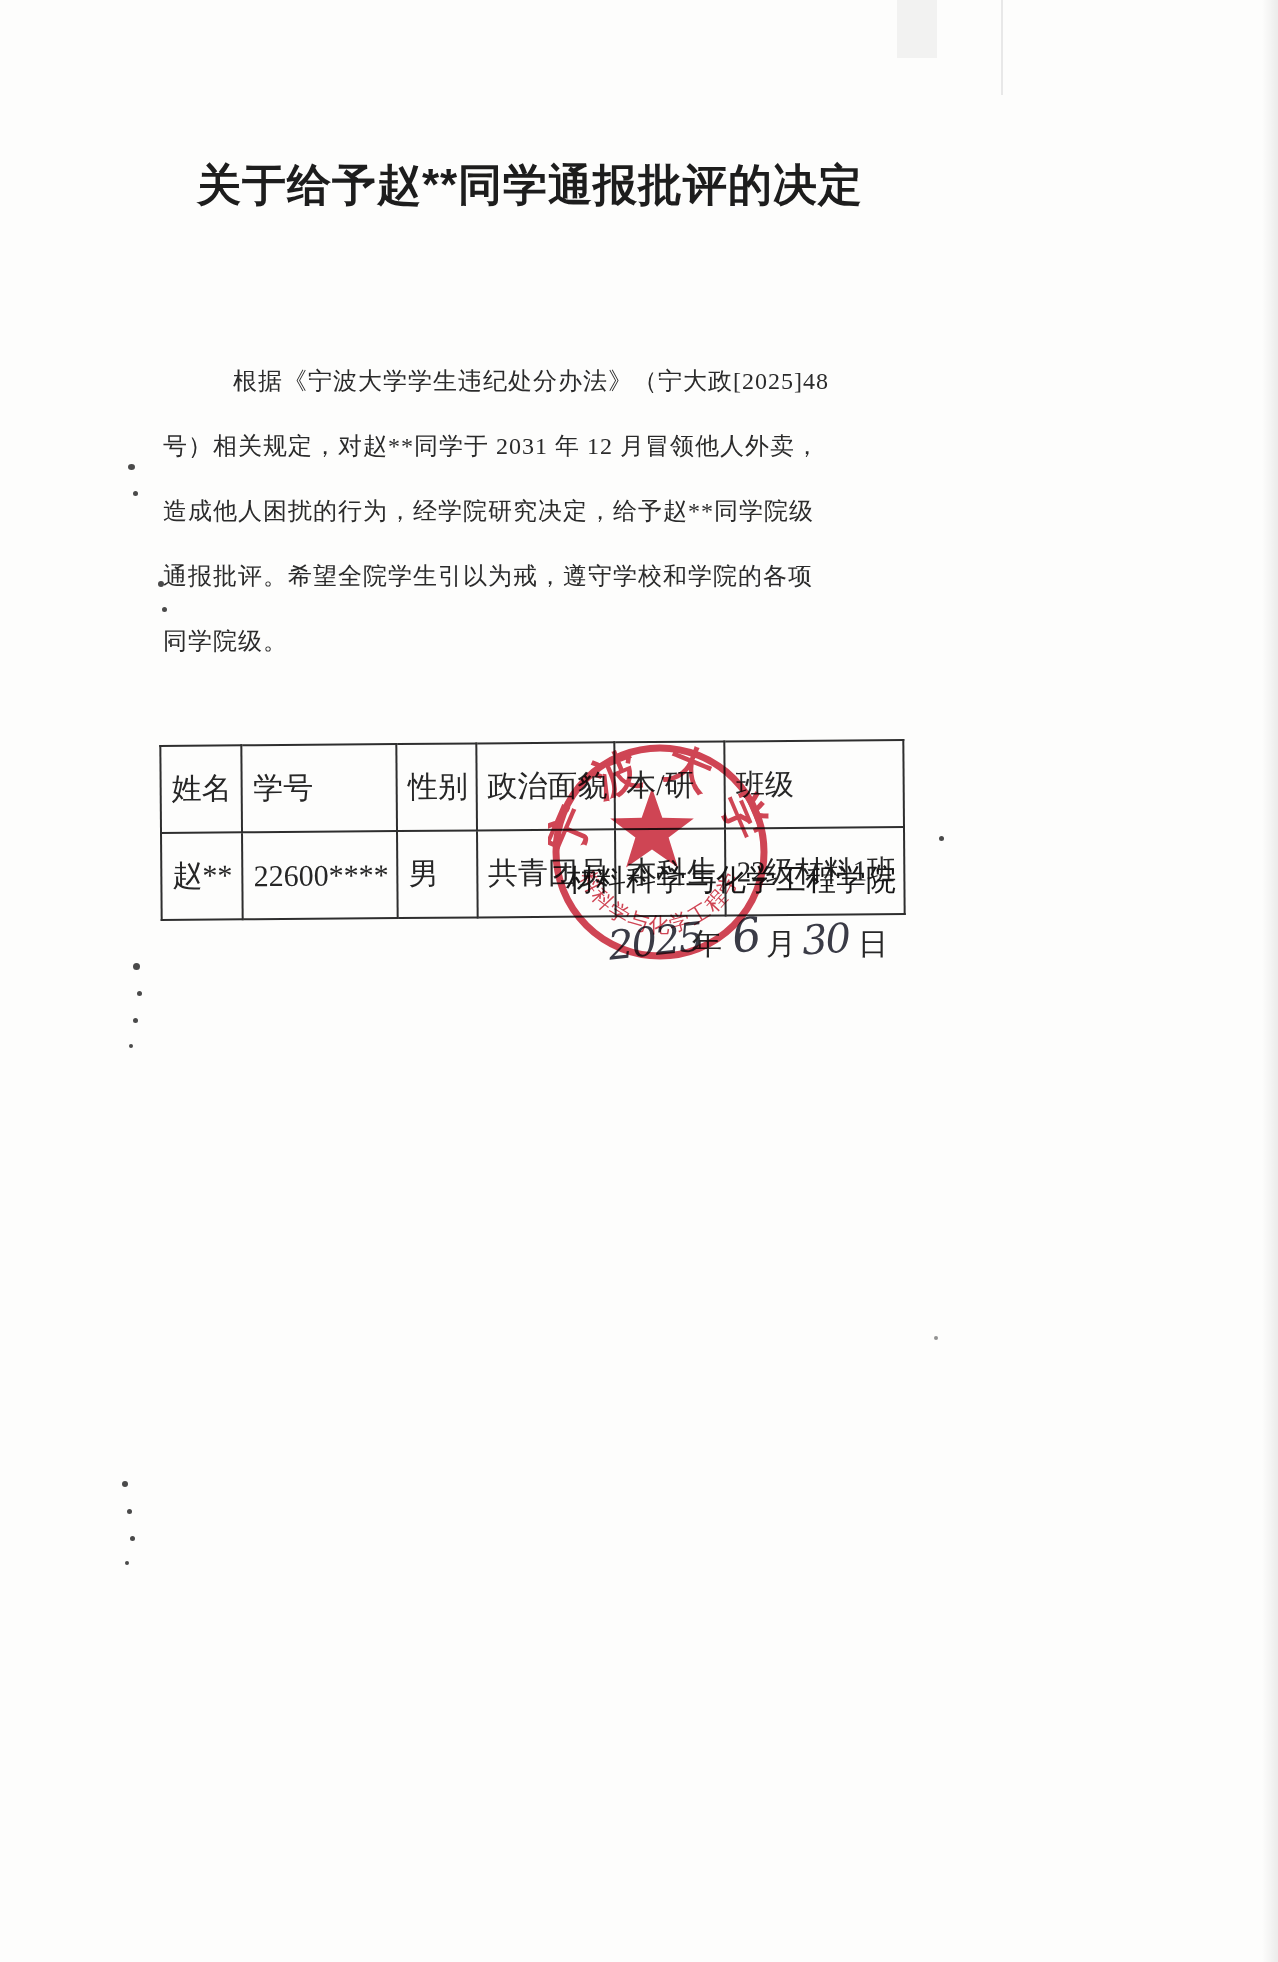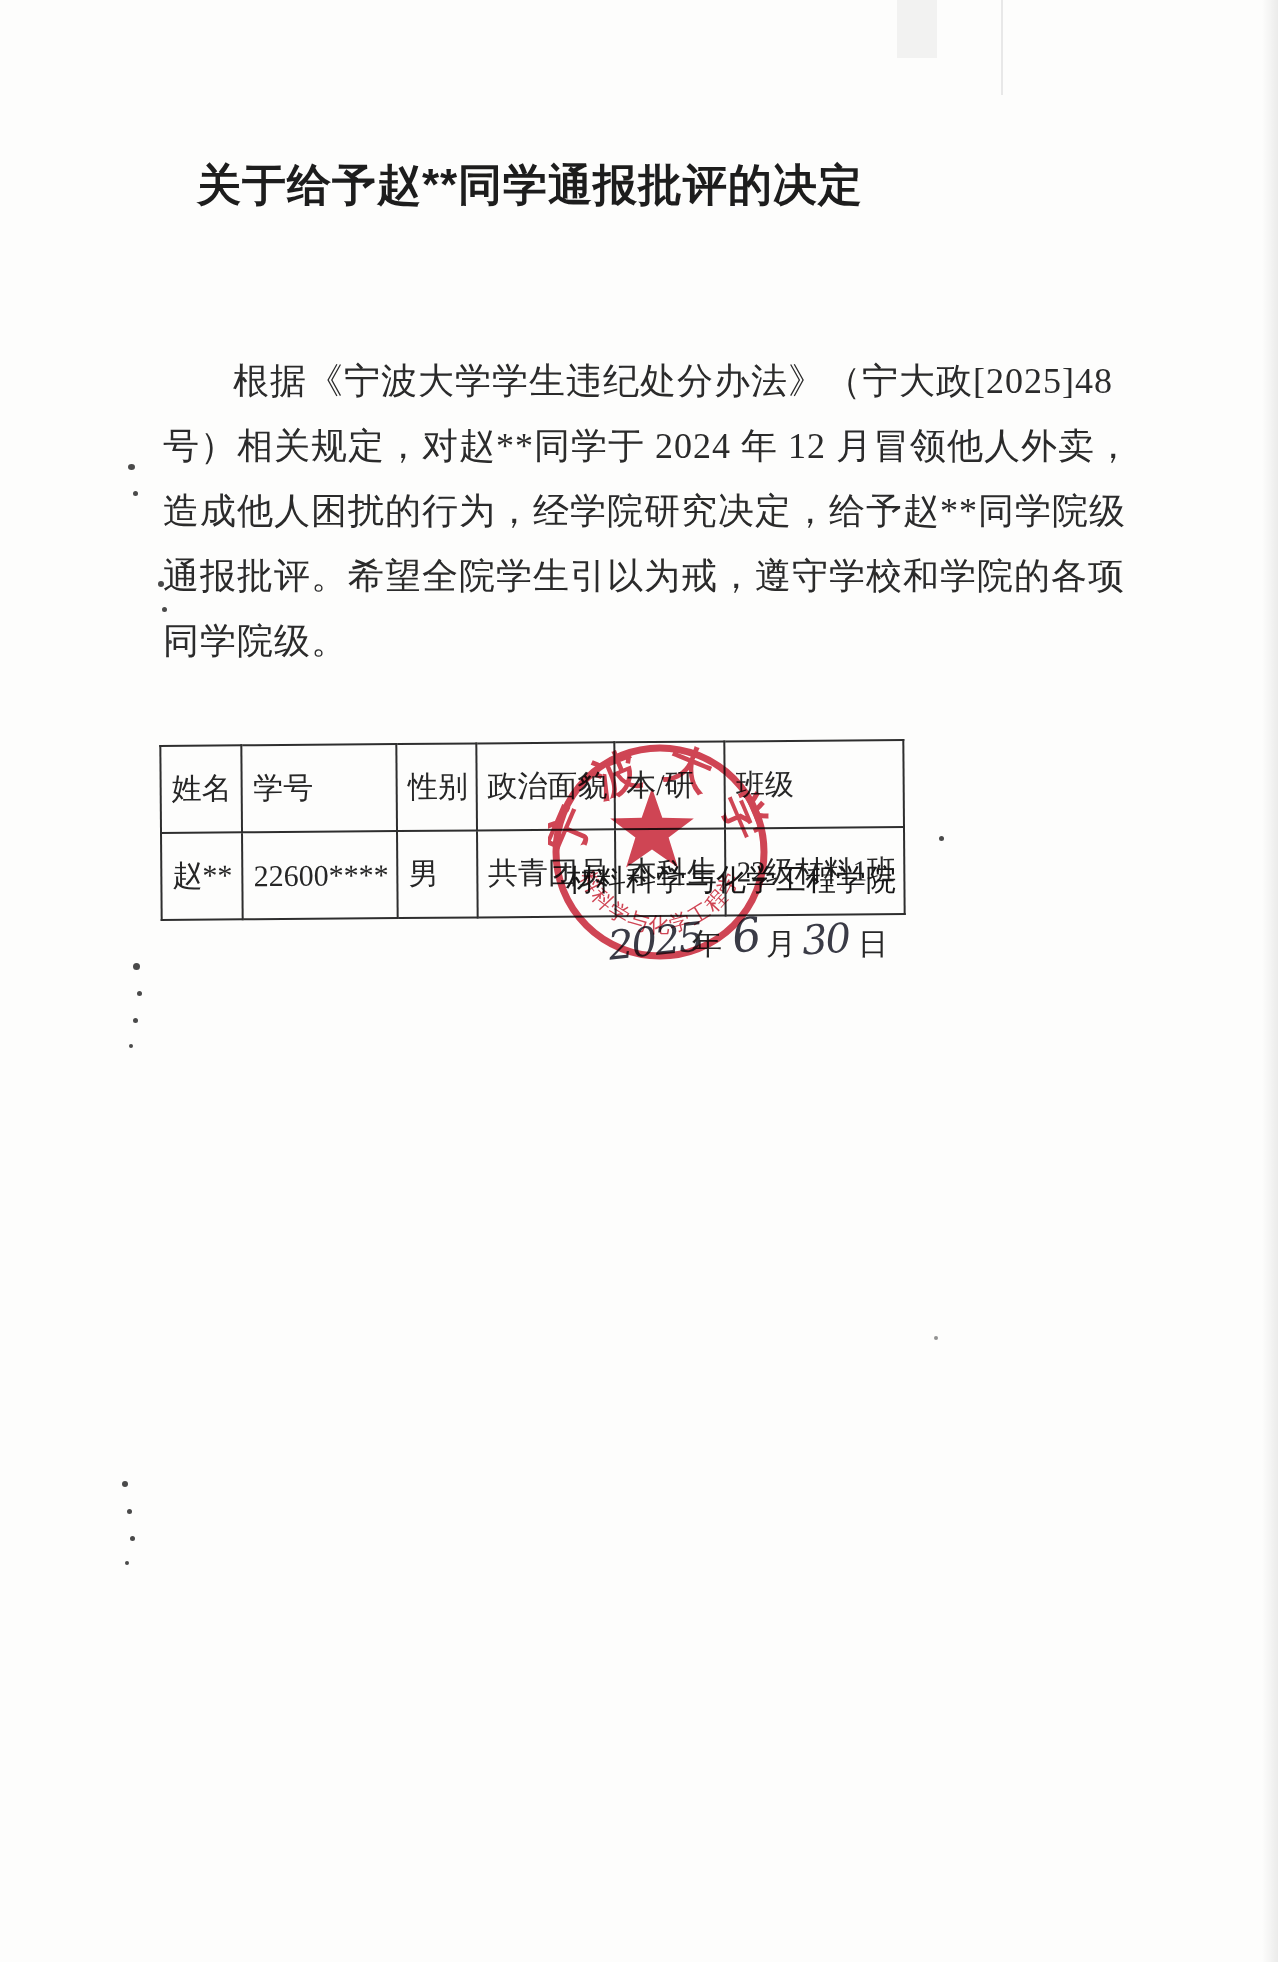--- a/index.html
+++ b/index.html
@@ -40,21 +40,21 @@
   .title{
     position:absolute;left:150px;top:156px;width:760px;
     margin:0;text-align:center;
     font-family:"Liberation Sans", sans-serif;
     font-weight:700;font-size:44px;letter-spacing:1px;
     color:#1d1d1d;
   }
   
   .body-text{
     position:absolute;left:163px;top:349px;width:750px;
-    font-size:36px;line-height:65px;letter-spacing:1px;
+    font-size:24px;line-height:65px;letter-spacing:1px;
     color:#2b2b2b;
   }
   .body-line{white-space:nowrap;}
   .body-line.indent{text-indent:70px;}
   
   .info-table{
     position:absolute;left:160px;top:742px;width:745px;
     border-collapse:collapse;
     transform:rotate(-0.45deg);
     font-size:30px;
@@ -116,21 +116,21 @@
 <div class="page">
 
   <div class="edge-shade"></div>
   <div class="corner-patch"></div>
   <div class="top-right-line"></div>
 
   <h1 class="title">关于给予赵**同学通报批评的决定</h1>
 
   <div class="body-text">
     <div class="body-line indent">根据《宁波大学学生违纪处分办法》（宁大政[2025]48</div>
-    <div class="body-line">号）相关规定，对赵**同学于 2024 年 12 月冒领他人外卖，</div>
+    <div class="body-line">号）相关规定，对赵**同学于 2031 年 12 月冒领他人外卖，</div>
     <div class="body-line">造成他人困扰的行为，经学院研究决定，给予赵**同学院级</div>
     <div class="body-line">通报批评。希望全院学生引以为戒，遵守学校和学院的各项</div>
     <div class="body-line">同学院级。</div>
   </div>
 
   <table class="info-table">
     <tbody>
       <tr>
         <td class="col-name">姓名</td>
         <td class="col-id">学号</td>

